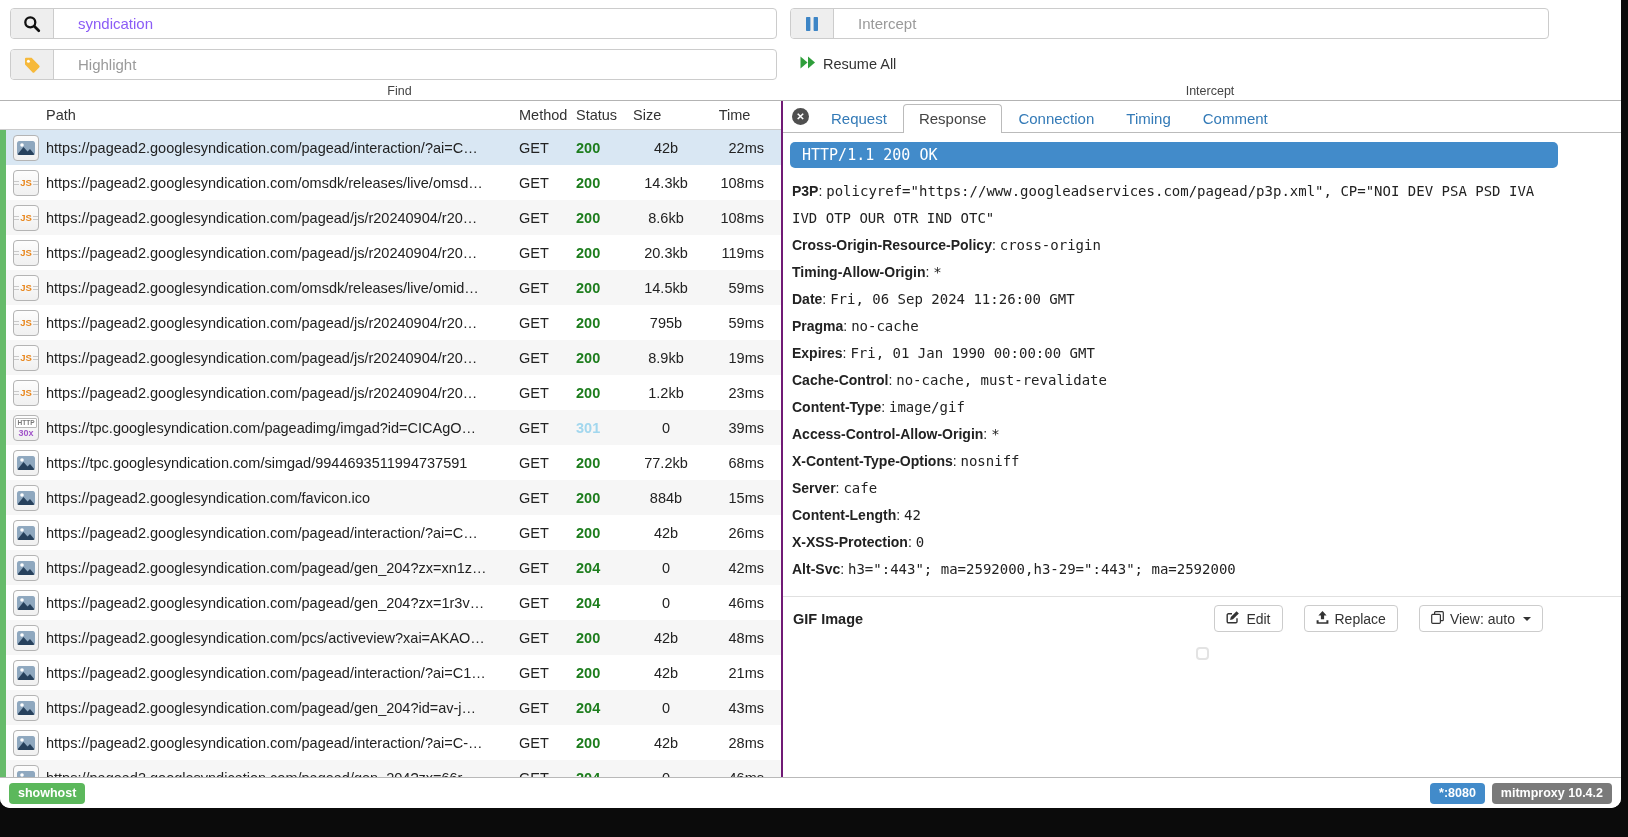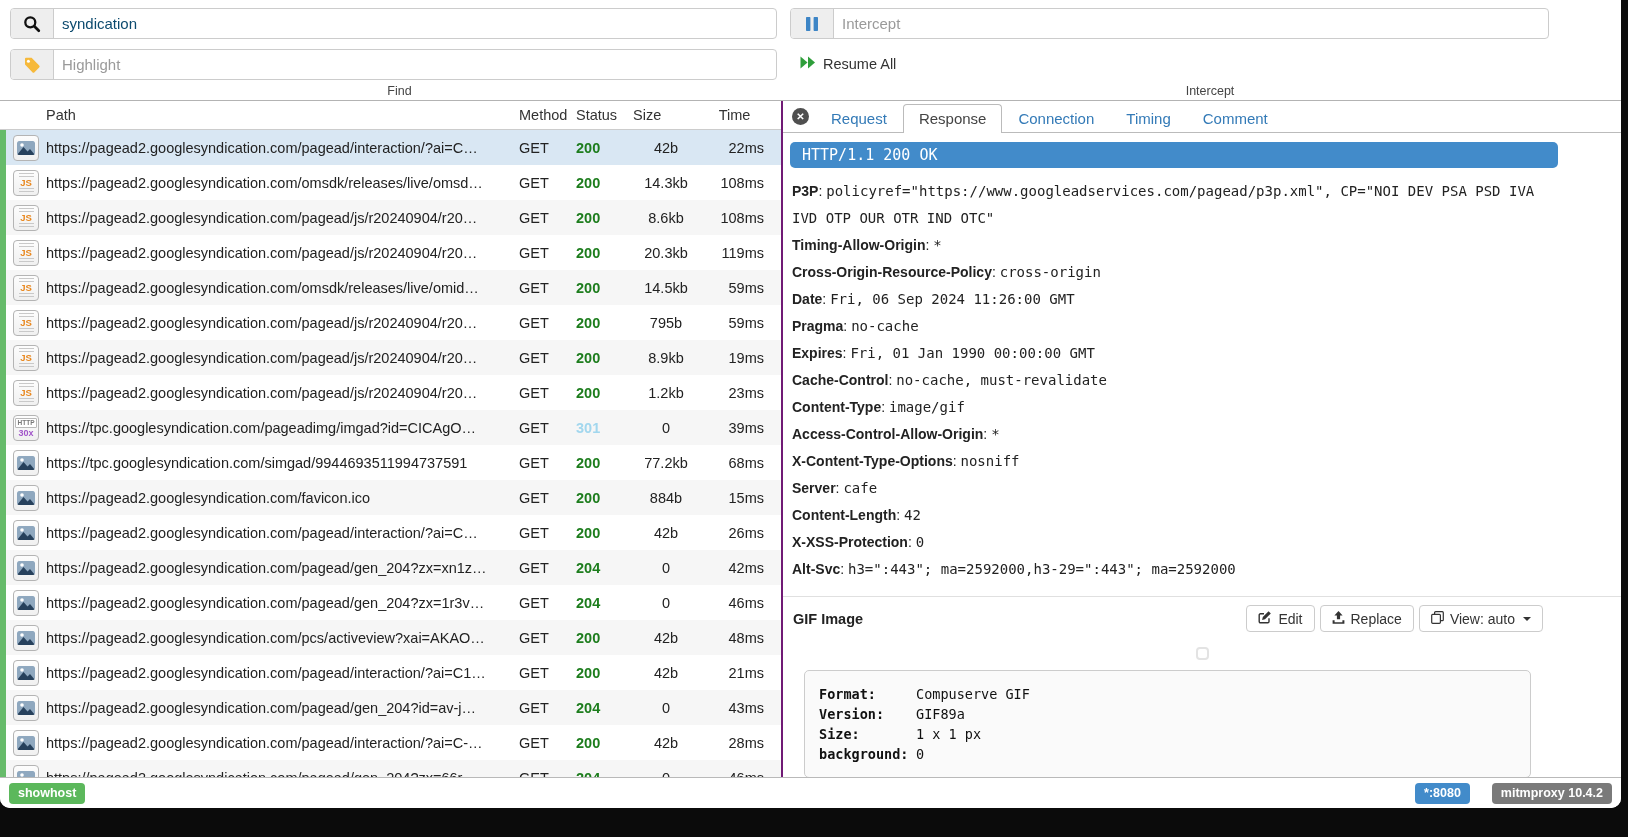--- a/index.html
+++ b/index.html
@@ -10,21 +10,21 @@
   
   .topbar { display:flex; height:101px; border-bottom:1px solid #b3b3b3; flex:none; }
   .topbar-left  { width:783px; flex:none; position:relative; }
   .topbar-right { flex:1; position:relative; }
   .input-group { display:flex; height:31px; border:1px solid #ccc; border-radius:4px; overflow:hidden; background:#fff; }
   .search-group    { margin:8px 6px 0 10px; }
   .highlight-group { margin:10px 6px 0 10px; }
   .intercept-group { margin:8px 72px 0 7px; }
   .addon { width:43px; flex:none; background:#eee; border-right:1px solid #ccc;
            display:flex; align-items:center; justify-content:center; }
-  .input-group input { flex:1; border:none; outline:none; padding:0 8px; font-size:15px; color:#0c4a6e;
+  .input-group input { flex:1; border:none; outline:none; padding:0 24px; font-size:15px; color:#8b5cf6;
                        font-family:"Liberation Sans", sans-serif; background:transparent; }
   .input-group input::placeholder { color:#9a9a9a; }
   .caption { position:absolute; bottom:2px; left:16px; right:0; text-align:center; font-size:12.5px; color:#444; }
   .resume-all { display:flex; align-items:center; gap:7px; margin:16px 0 0 16px; background:none; border:none;
                 font-size:14.5px; color:#333; cursor:pointer; font-family:"Liberation Sans", sans-serif; }
 
   
   .main { flex:1; display:flex; min-height:0; }
   .flow-list { width:783px; flex:none; border-right:2px solid #701a75; overflow:hidden; display:flex; flex-direction:column; }
   .flow-header { display:flex; align-items:center; height:29px; border-bottom:1px solid #ccc;
@@ -45,21 +45,21 @@
   .cell-status { width:57px; flex:none; font-weight:bold; }
   .cell-status.s2 { color:#1d7d1d; }
   .cell-status.s3 { color:#a2d7ee; }
   .cell-size { width:72px; flex:none; text-align:center; padding-right:6px; }
   .cell-time { width:76px; flex:none; text-align:right; padding-right:17px; }
 
   
   .fi { width:26px; height:26px; border:1px solid #b4b4b4; border-radius:4px;
         background:linear-gradient(#fdfdfd,#f0f0f0); display:flex; align-items:center; justify-content:center; }
   .fi-img svg { width:18px; height:14px; border-radius:2px; display:block; }
-  .fi-js { flex-direction:column; gap:1px; }
+  .fi-js { flex-direction:row; gap:1px; }
   .fi-js .doclines { width:15px; height:4px;
         background:repeating-linear-gradient(to bottom,#c9c9c9 0 1px,transparent 1px 3px); }
   .fi-js b { color:#e8871e; font-size:9.5px; line-height:9px; font-weight:bold; }
   .fi-redirect { flex-direction:column; gap:1px; }
   .fi-redirect em { font-style:normal; font-weight:bold; font-size:6.5px; line-height:8px; color:#777;
         border:1px solid #b9b9b9; border-radius:1px; padding:0 2px; background:#fff; }
   .fi-redirect b { font-size:9px; line-height:9px; color:#a155c9; font-weight:bold; }
 
   
   .detail { flex:1; min-width:0; display:flex; flex-direction:column; background:#fff; }
@@ -72,35 +72,35 @@
   .detail-body { flex:1; overflow:hidden; padding-top:9px; }
   .status-line { margin:0 63px 0 7px; background:#428bca; color:#fff; border-radius:5px;
                  font-family:"DejaVu Sans Mono", monospace; font-size:15px; padding:4px 12px; }
   .headers { margin:10px 68px 0 9px; font-size:14px; }
   .hdr { line-height:27px; color:#222; }
   .hdr-name { font-weight:bold; color:#222; }
   .hdr-value { font-family:"DejaVu Sans Mono", monospace; }
   .content-divider { border:none; border-top:1px solid #e0e0e0; margin:13px 0 0; }
   .content-header { display:flex; align-items:center; padding:8px 78px 0 10px; }
   .content-title { font-size:14.5px; font-weight:bold; color:#222; }
-  .content-buttons { margin-left:auto; display:flex; gap:5px; }
+  .content-buttons { margin-left:auto; display:flex; gap:21px; }
   .cbtn { display:flex; align-items:center; gap:6px; background:#fff; border:1px solid #ccc; border-radius:4px;
           padding:4px 11px; font-size:14px; color:#333; font-weight:500; cursor:pointer;
           font-family:"Liberation Sans", sans-serif; }
   .caret { width:0; height:0; border-left:4px solid transparent; border-right:4px solid transparent;
            border-top:4px solid #333; margin-left:2px; }
   .tiny-image { width:13px; height:13px; border:2px solid #e3e3e3; border-radius:4px; margin:15px auto 10px; }
   .format-box { margin:8px 90px 8px 21px; background:#fafafa; border:1px solid #ccc; border-radius:5px;
                 padding:13px 14px; font-family:"DejaVu Sans Mono", monospace; font-size:13.5px; color:#111; }
   .info-row { line-height:20px; white-space:pre; }
   .info-key { font-weight:bold; display:inline-block; width:97px; }
 
   
   .footer { flex:none; height:31px; background:#fff; border-top:1px solid #b9b9b9;
-            display:flex; align-items:center; padding:0 9px; gap:22px; }
+            display:flex; align-items:center; padding:0 9px; gap:7px; }
   .badge { color:#fff; font-size:12.5px; font-weight:bold; border-radius:4px; padding:3px 9px; line-height:1.2; }
   .badge-green { background:#5cb85c; }
   .badge-blue  { background:#428bca; }
   .badge-gray  { background:#7a7a7a; }
   .footer-spacer { flex:1; }
 </style>
 </head>
 <body>
 
 <div class="window">
@@ -478,22 +478,22 @@
             <span class="tab active">Response</span>
             <span class="tab">Connection</span>
             <span class="tab">Timing</span>
             <span class="tab">Comment</span>
           </span>
       </div>
       <div class="detail-body">
         <div class="status-line">HTTP/1.1 200 OK</div>
         <div class="headers" id="headers">
             <div class="hdr"><span class="hdr-name">P3P</span><span class="hdr-colon">: </span><span class="hdr-value">policyref="https://www.googleadservices.com/pagead/p3p.xml", CP="NOI DEV PSA PSD IVA IVD OTP OUR OTR IND OTC"</span></div>
+            <div class="hdr"><span class="hdr-name">Cross-Origin-Resource-Policy</span><span class="hdr-colon">: </span><span class="hdr-value">cross-origin</span></div>
             <div class="hdr"><span class="hdr-name">Timing-Allow-Origin</span><span class="hdr-colon">: </span><span class="hdr-value">*</span></div>
-            <div class="hdr"><span class="hdr-name">Cross-Origin-Resource-Policy</span><span class="hdr-colon">: </span><span class="hdr-value">cross-origin</span></div>
             <div class="hdr"><span class="hdr-name">Date</span><span class="hdr-colon">: </span><span class="hdr-value">Fri, 06 Sep 2024 11:26:00 GMT</span></div>
             <div class="hdr"><span class="hdr-name">Pragma</span><span class="hdr-colon">: </span><span class="hdr-value">no-cache</span></div>
             <div class="hdr"><span class="hdr-name">Expires</span><span class="hdr-colon">: </span><span class="hdr-value">Fri, 01 Jan 1990 00:00:00 GMT</span></div>
             <div class="hdr"><span class="hdr-name">Cache-Control</span><span class="hdr-colon">: </span><span class="hdr-value">no-cache, must-revalidate</span></div>
             <div class="hdr"><span class="hdr-name">Content-Type</span><span class="hdr-colon">: </span><span class="hdr-value">image/gif</span></div>
             <div class="hdr"><span class="hdr-name">Access-Control-Allow-Origin</span><span class="hdr-colon">: </span><span class="hdr-value">*</span></div>
             <div class="hdr"><span class="hdr-name">X-Content-Type-Options</span><span class="hdr-colon">: </span><span class="hdr-value">nosniff</span></div>
             <div class="hdr"><span class="hdr-name">Server</span><span class="hdr-colon">: </span><span class="hdr-value">cafe</span></div>
             <div class="hdr"><span class="hdr-name">Content-Length</span><span class="hdr-colon">: </span><span class="hdr-value">42</span></div>
             <div class="hdr"><span class="hdr-name">X-XSS-Protection</span><span class="hdr-colon">: </span><span class="hdr-value">0</span></div>
@@ -521,26 +521,20 @@
               <span><svg width="13" height="13" viewBox="0 0 13 13">
                     <rect x="3.6" y="0.7" width="8.7" height="9" rx="1" fill="#fff" stroke="#333" stroke-width="1.2"></rect>
                     <rect x="0.7" y="3.3" width="8.7" height="9" rx="1" fill="#fff" stroke="#333" stroke-width="1.2"></rect>
                   </svg></span>
               <span>View: auto</span>
               <span class="caret"></span>
             </button>
           </span>
         </div>
         <div class="tiny-image"></div>
-        <div class="format-box" id="format-box">
-            <div class="info-row"><span class="info-key">Format:</span><span class="info-val">Compuserve GIF</span></div>
-            <div class="info-row"><span class="info-key">Version:</span><span class="info-val">GIF89a</span></div>
-            <div class="info-row"><span class="info-key">Size:</span><span class="info-val">1 x 1 px</span></div>
-            <div class="info-row"><span class="info-key">background:</span><span class="info-val">0</span></div>
-          </div>
       </div>
     </div>
   </div>
 
   <div class="footer">
     <span class="badge badge-green">showhost</span>
     <span class="footer-spacer"></span>
     <span class="badge badge-blue">*:8080</span>
     <span class="badge badge-gray">mitmproxy 10.4.2</span>
   </div>

